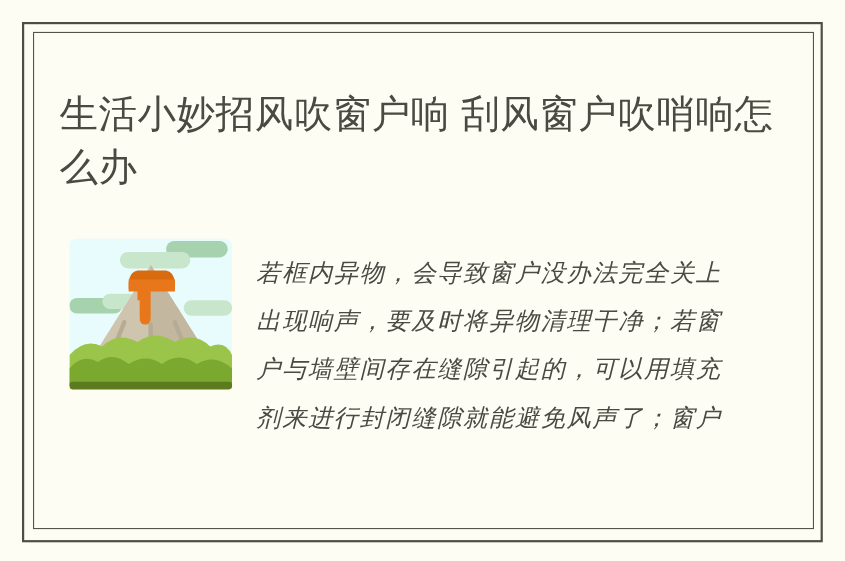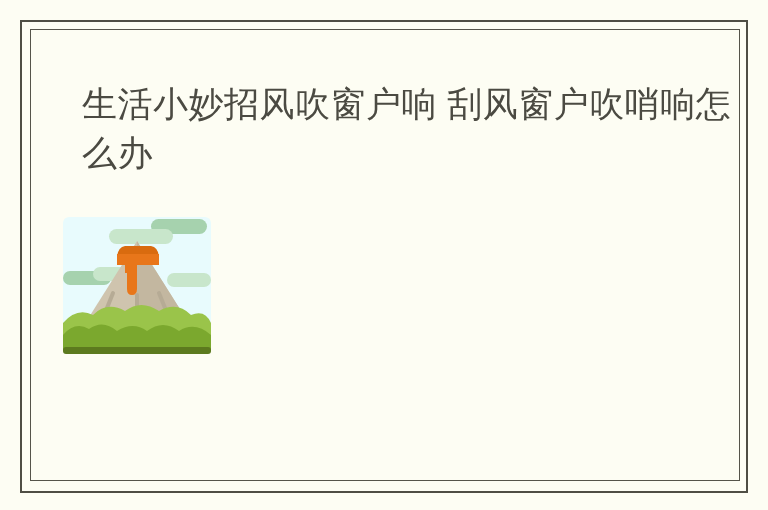--- a/index.html
+++ b/index.html
@@ -62,21 +62,20 @@
     left: 23px;
     top: 26px;
     width: 650px;
     color: #4b4a42;
     font-size: 35px;
     line-height: 49px;
     letter-spacing: 0.5px;
     font-weight: 400;
     font-family: "Liberation Sans", "DejaVu Sans", sans-serif;
     white-space: pre-wrap;
-    margin-left: 28px;
   }
 
   
   .article {
     position: absolute;
     left: 23px;
     top: 175px;
     right: 10px;
     bottom: 0;
   }
@@ -147,17 +146,18 @@
               <line x1="104" y1="102" x2="96" y2="82"></line>
             </g>
 
             <path d="M0 112 Q14 96 30 104 Q44 90 62 100 Q78 88 96 100 Q114 90 128 104 Q142 98 148 112 L148 140 L0 140 Z" fill="#9ac44a"></path>
             <path d="M0 124 Q12 110 26 118 Q40 108 54 120 Q70 110 84 120 Q100 108 116 120 Q132 110 148 124 L148 140 L0 140 Z" fill="#7ba82e"></path>
 
             <rect x="0" y="136" width="148" height="7" rx="3" fill="#5c7a1e"></rect>
           </svg>
         </div>
 
+        <p class="body-text">若框内异物，会导致窗户没办法完全关上出现响声，要及时将异物清理干净；若窗户与墙壁间存在缝隙引起的，可以用填充剂来进行封闭缝隙就能避免风声了；窗户</p>
 
       </div>
     </div>
   </div>
 </div>
 
 </body></html>

